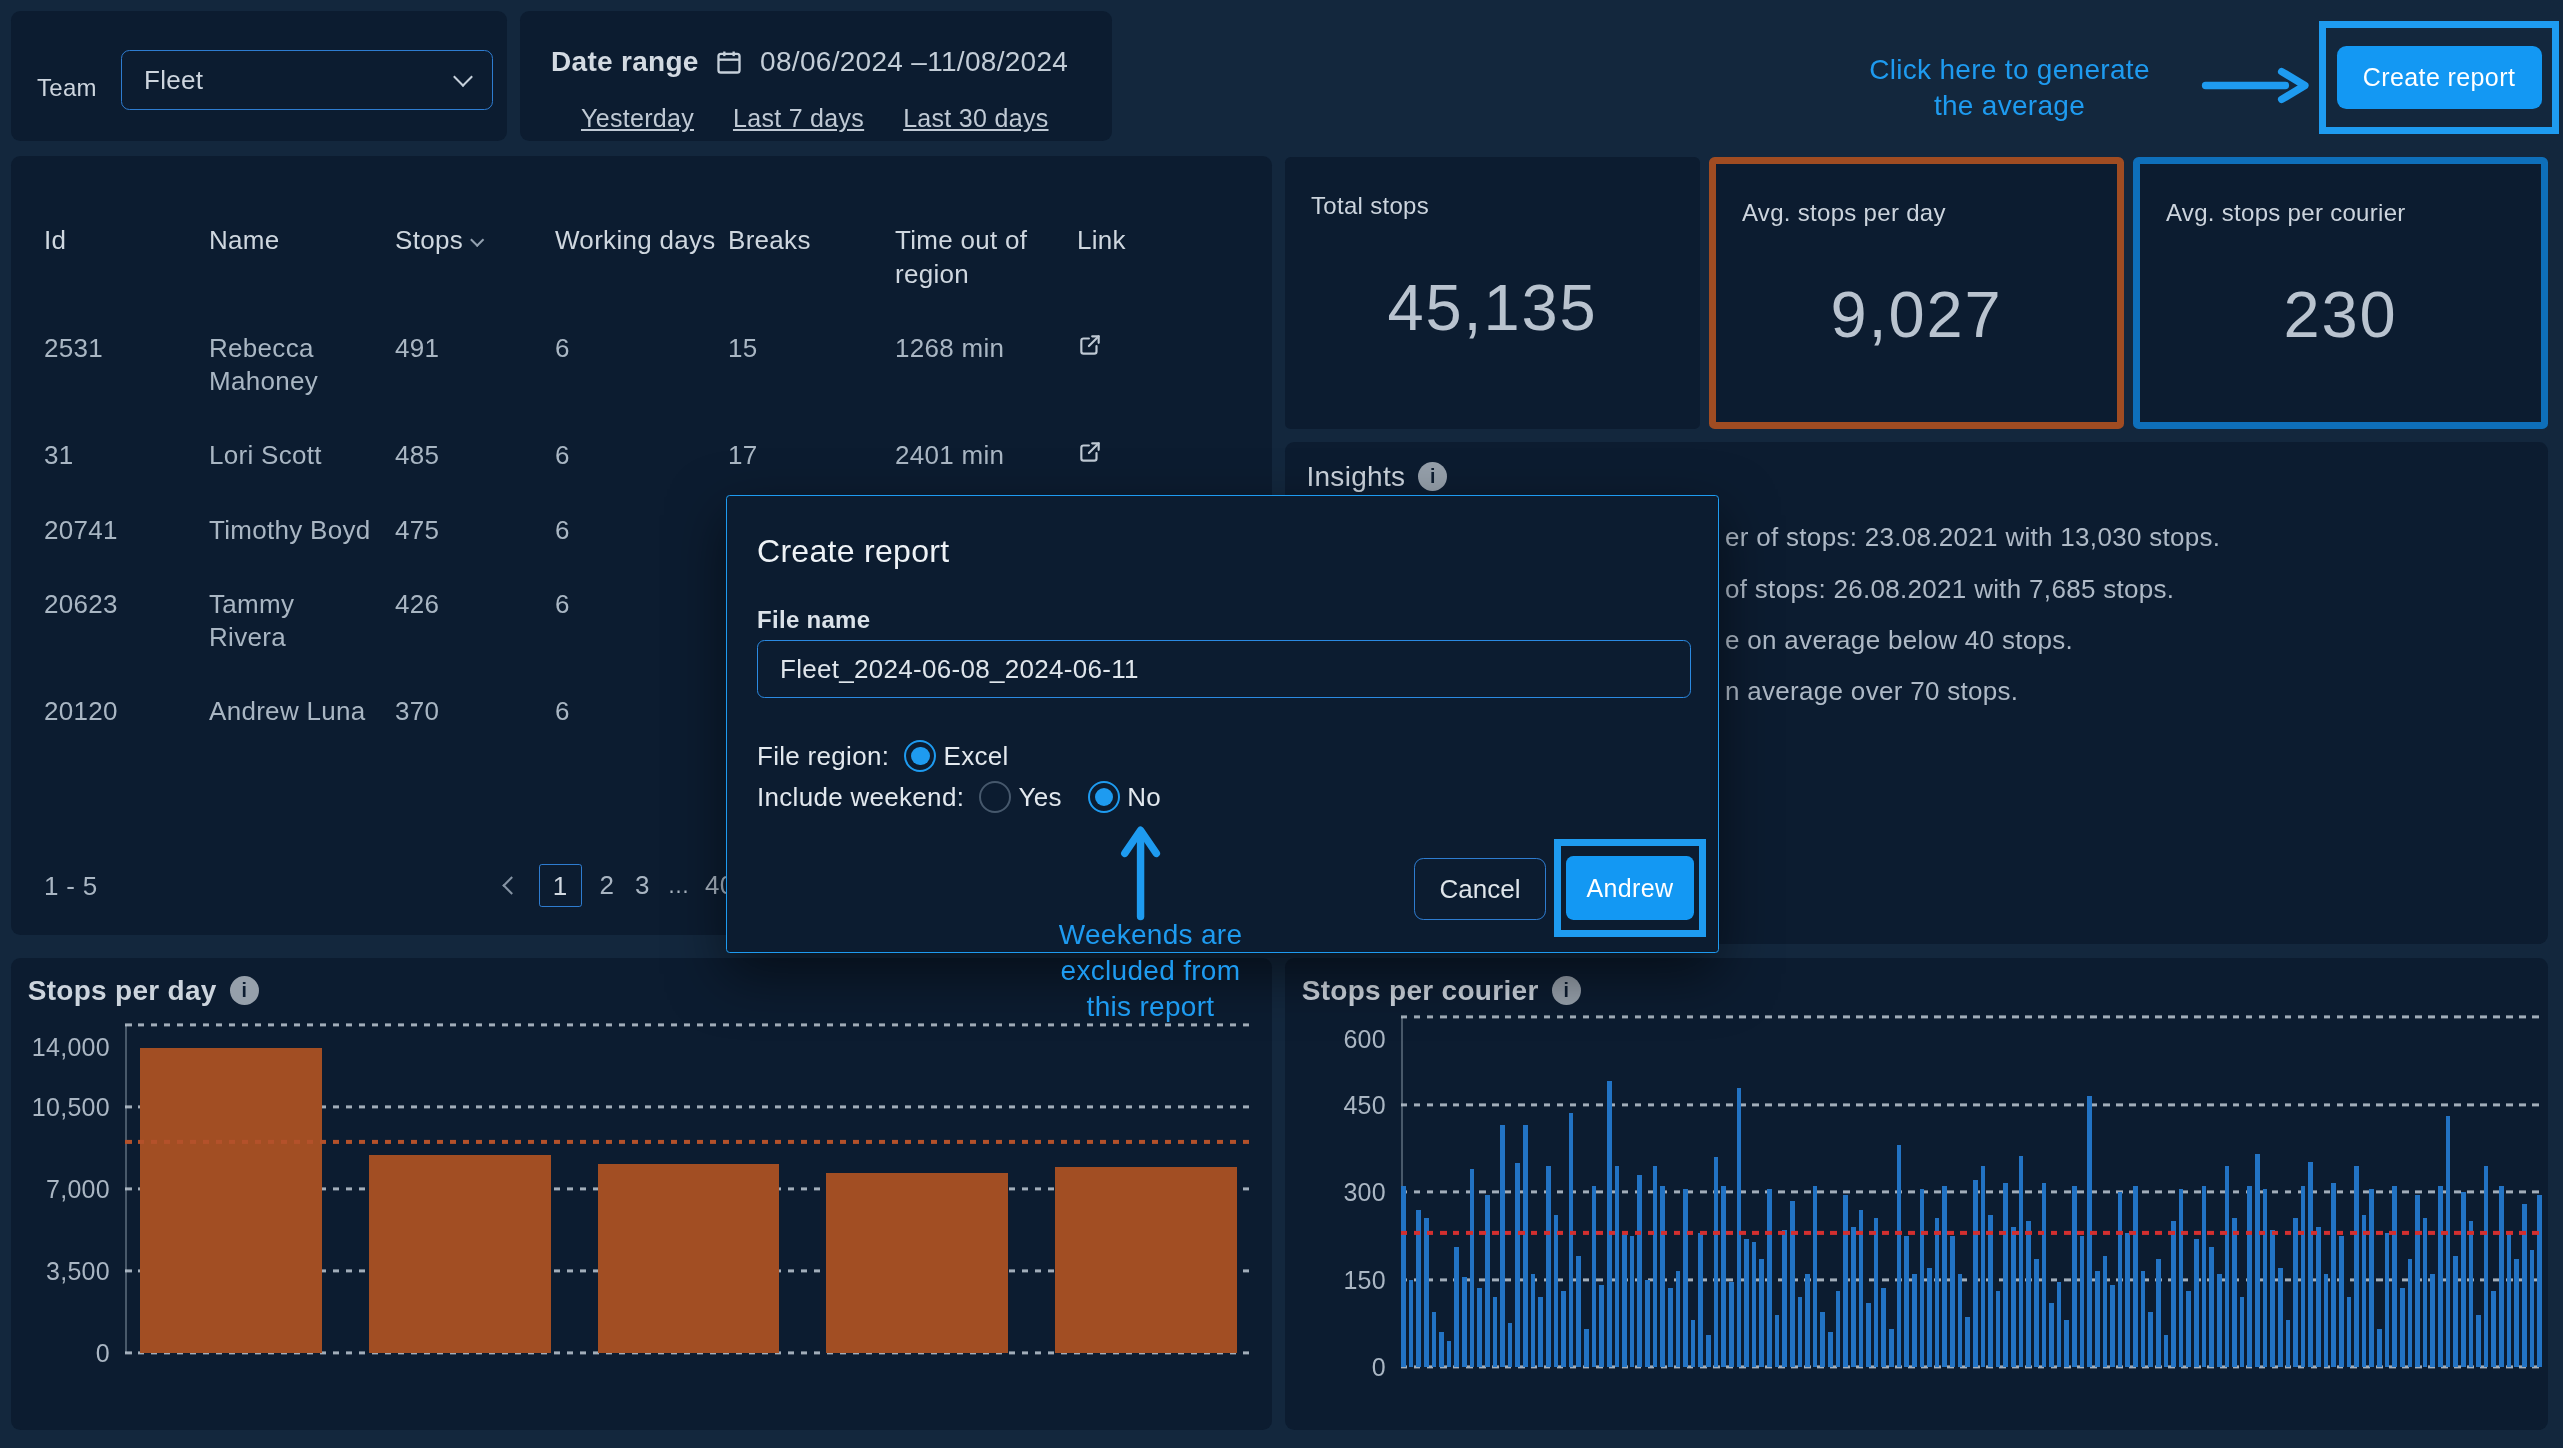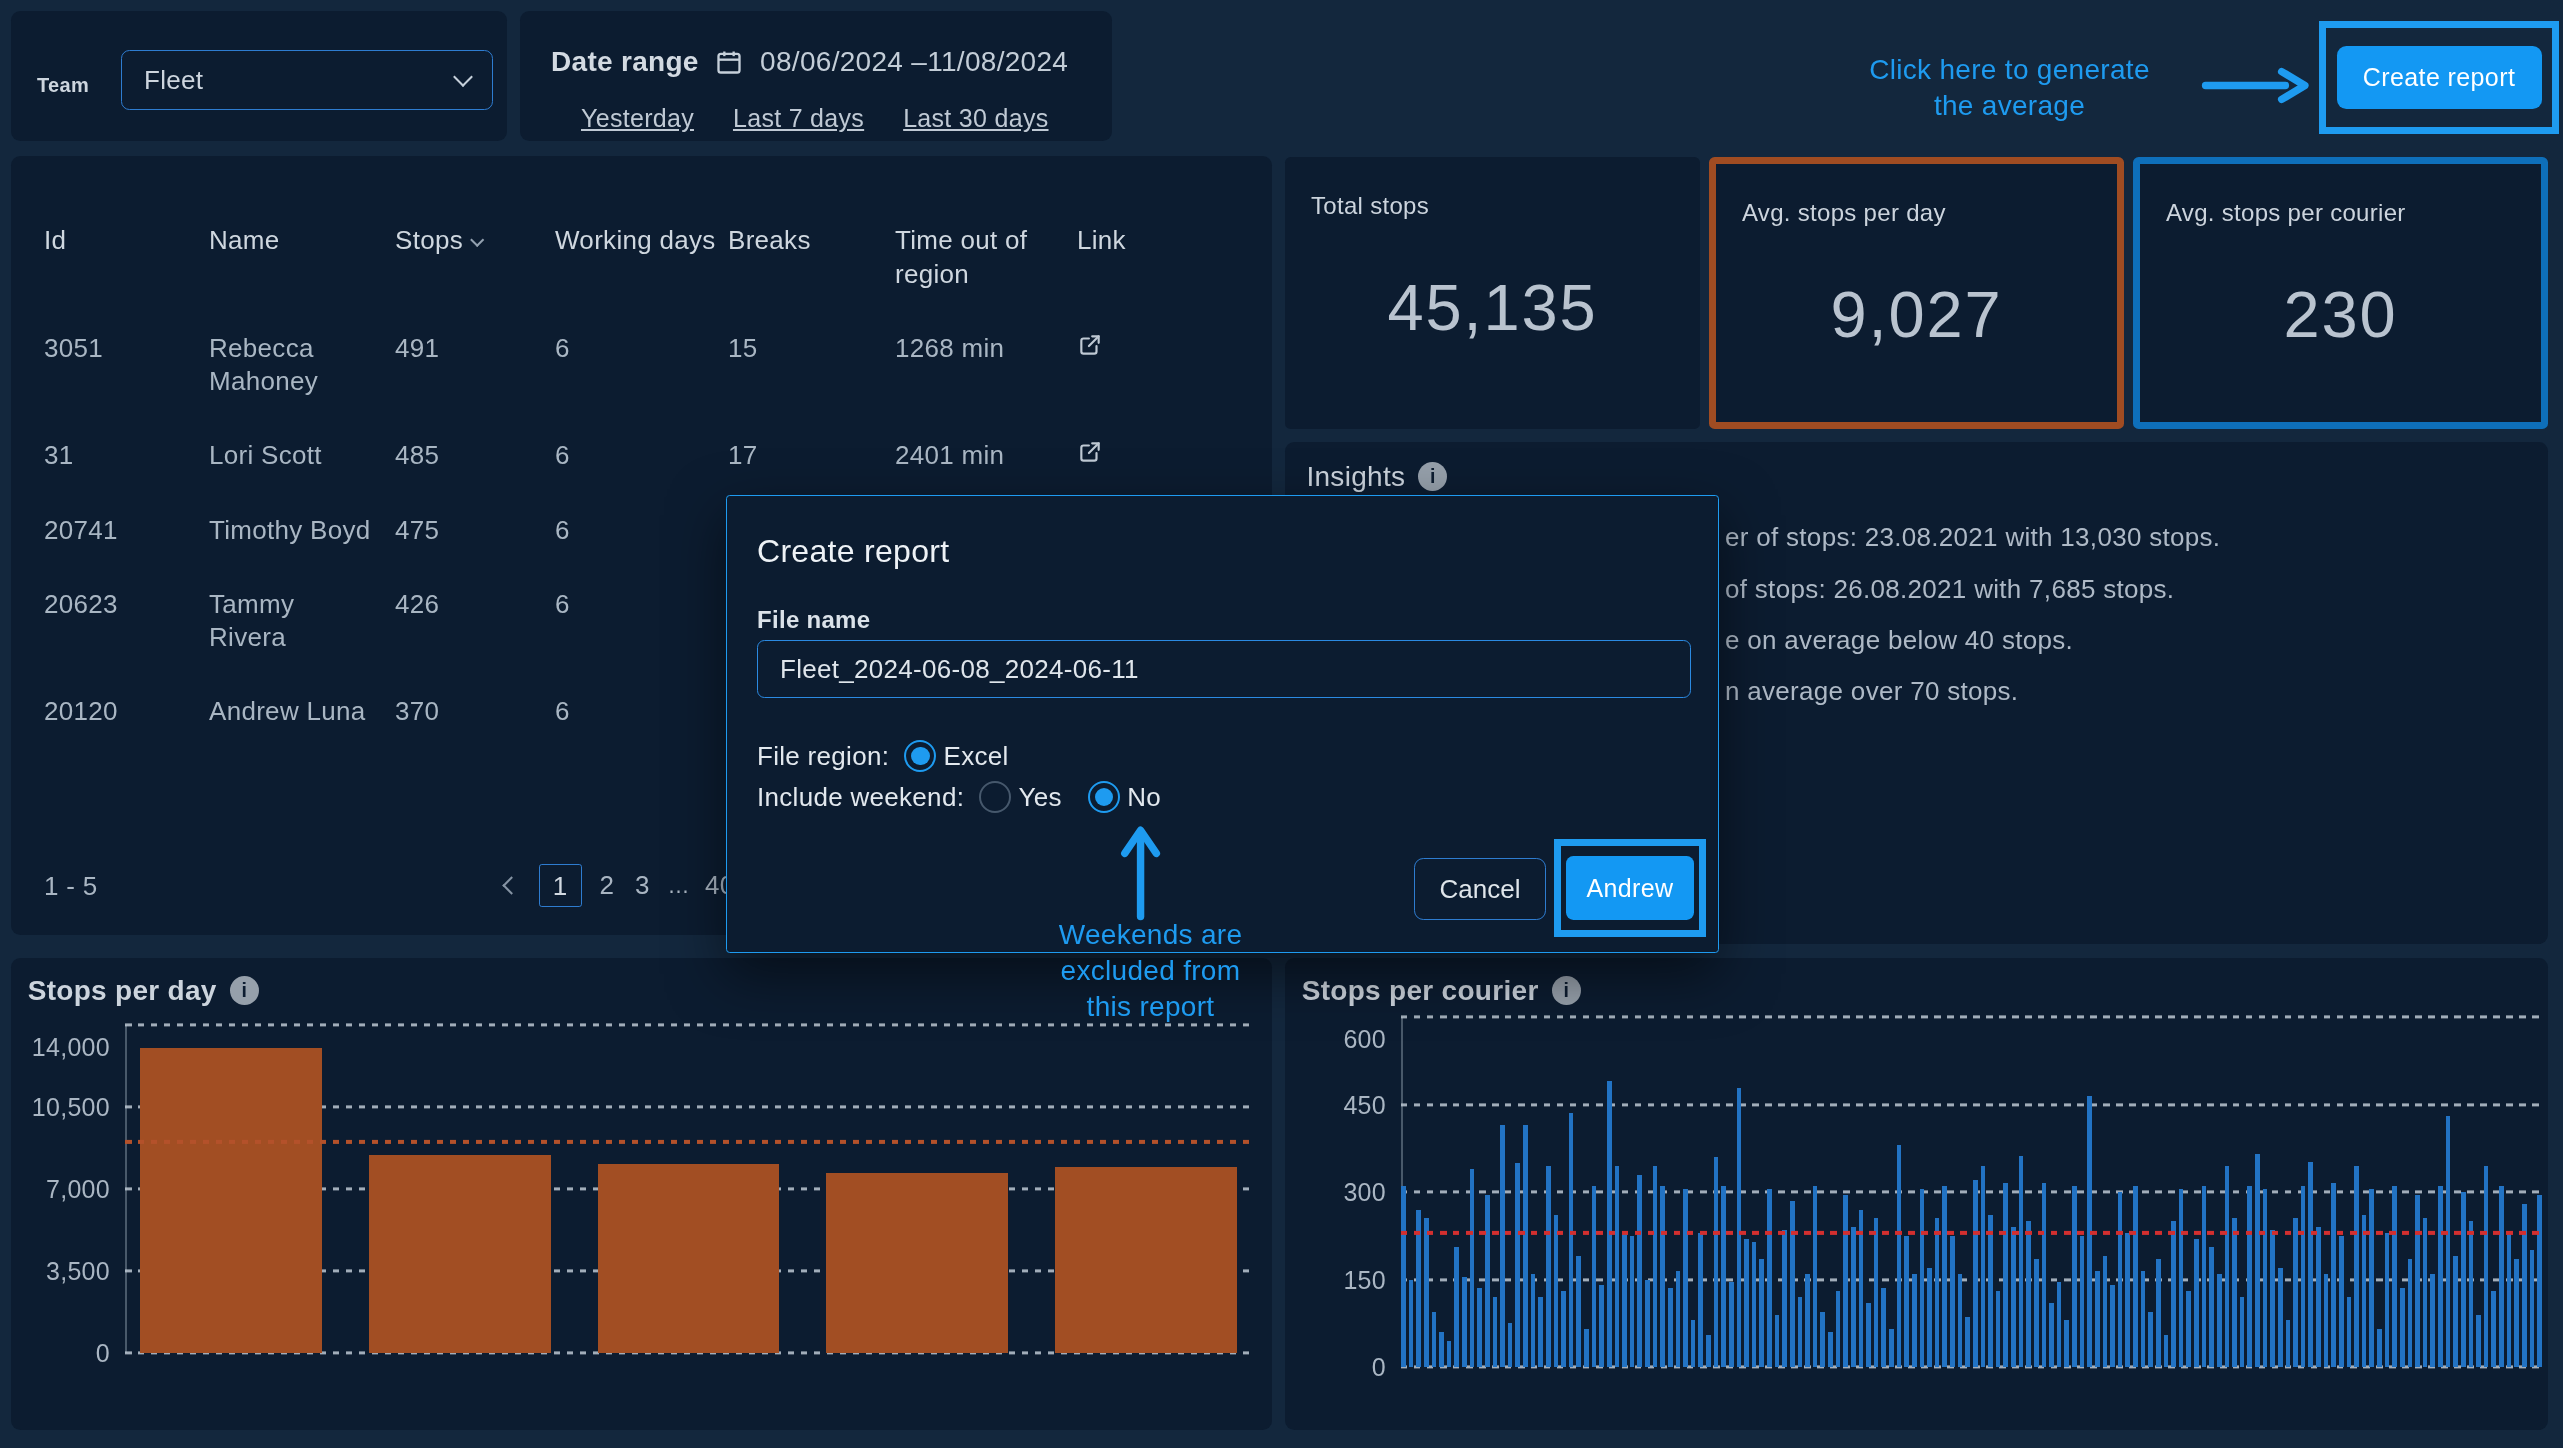--- a/index.html
+++ b/index.html
@@ -3,21 +3,21 @@
 <meta charset="utf-8">
 <style>
   html,body{margin:0;padding:0;background:#13273d;}
   #app{position:relative;width:2563px;height:1449px;overflow:hidden;
        font-family:"Liberation Sans","DejaVu Sans",sans-serif;color:#b7c2ce;
        letter-spacing:0.3px;font-size:26px;}
   .panel{position:absolute;background:#0c1c30;border-radius:9.3px;box-sizing:border-box;}
 
   
   .team-panel{left:11px;top:11px;width:496px;height:130px;}
-  .team-panel .lbl{position:absolute;left:26px;top:63px;font-size:20px;color:#cdd5de;font-weight:bold;}
+  .team-panel .lbl{position:absolute;left:26px;top:63px;font-size:24px;color:#cdd5de;}
   .select{position:absolute;left:110px;top:39px;width:372px;height:60px;border:1.9px solid #2e7cd0;
           border-radius:8.4px;display:flex;align-items:center;justify-content:space-between;
           padding:0 22px;box-sizing:border-box;color:#cdd5de;font-size:26px;cursor:pointer;}
   .chev{display:inline-block;width:12px;height:12px;border-right:2.8px solid #c6d0da;
         border-bottom:2.8px solid #c6d0da;transform:rotate(45deg);margin-top:-5.6px;}
   .date-panel{left:520px;top:11px;width:592px;height:130px;}
   .date-top{position:absolute;left:31px;top:35px;display:flex;align-items:center;gap:16.7px;}
   .date-top .dlabel{font-size:28px;font-weight:bold;color:#d3dae2;}
   .date-top .dval{font-size:28px;color:#c3cdd7;cursor:pointer;}
   .date-links{position:absolute;left:61px;top:93px;display:flex;gap:39px;}
@@ -162,21 +162,21 @@
         <div class="hcell"><span>Id</span></div>
         <div class="hcell"><span>Name</span></div>
         <div class="hcell"><span>Stops</span><span class="sort-caret"></span></div>
         <div class="hcell"><span>Working days</span></div>
         <div class="hcell"><span>Breaks</span></div>
         <div class="hcell"><span>Time out of region</span></div>
         <div class="hcell"><span>Link</span></div>
       </div>
     <div>
         <div class="tgrid trow">
-          <div class="cell">3051</div>
+          <div class="cell">2531</div>
           <div class="cell">Rebecca Mahoney</div>
           <div class="cell">491</div>
           <div class="cell">6</div>
           <div class="cell">15</div>
           <div class="cell">1268 min</div>
           <div class="cell"><span class="ext-link"><svg width="26" height="26" viewBox="0 0 24 24" fill="none" stroke="#bfc9d4" stroke-width="2" stroke-linecap="round" stroke-linejoin="round">
                 <path d="M18 13v5a2 2 0 0 1-2 2H6a2 2 0 0 1-2-2V8a2 2 0 0 1 2-2h5"></path>
                 <path d="M14 4h6v6"></path>
                 <path d="M20 4L11 13"></path>
               </svg></span></div>

